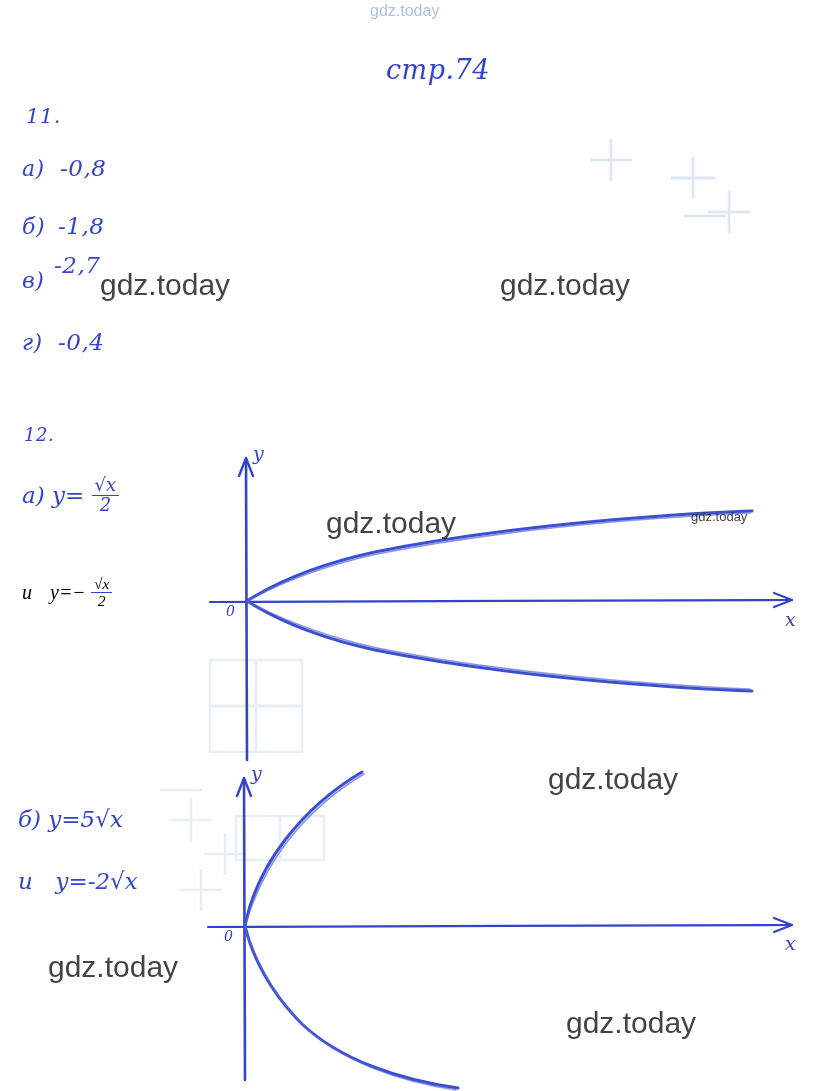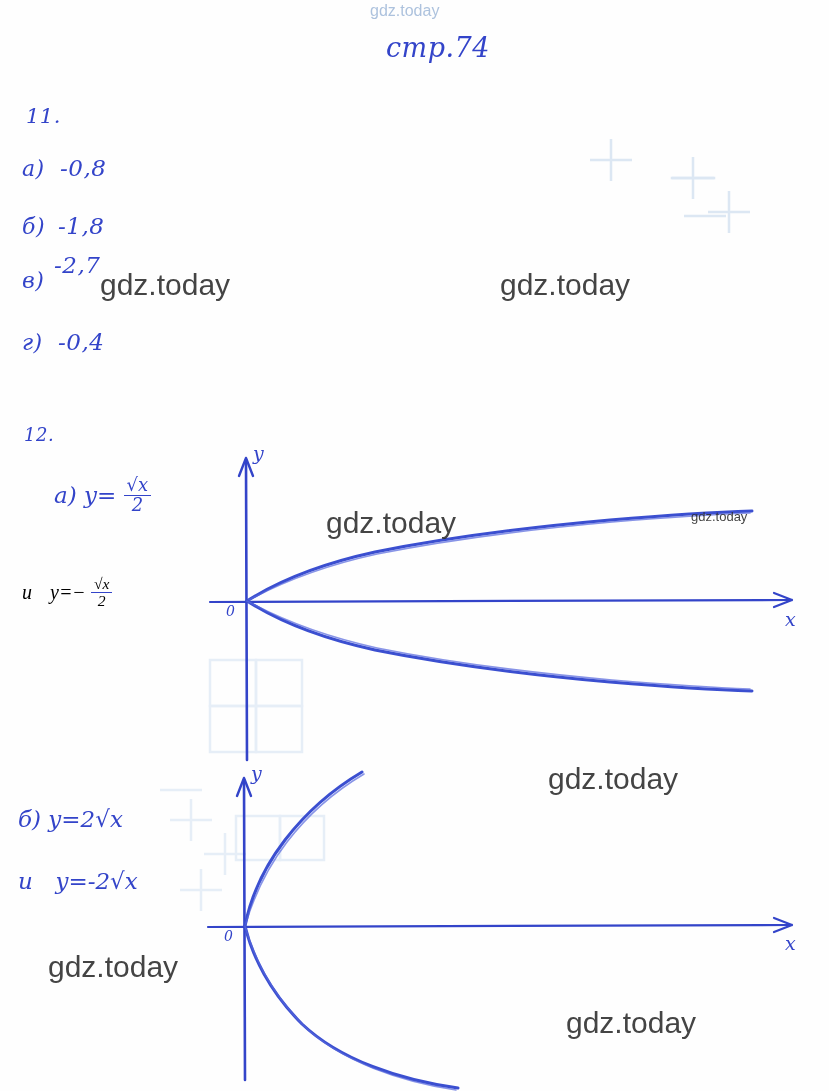--- a/index.html
+++ b/index.html
@@ -125,40 +125,40 @@
       <path d="M54 214 L96 214 M75 193 L75 235"></path>
       <path d="M10 150 L52 150"></path>
       <rect x="86" y="176" width="44" height="44"></rect>
       <rect x="130" y="176" width="44" height="44"></rect>
       <path d="M30 250 L72 250 M51 229 L51 271"></path>
     </g>
   </svg>
 
   <div class="wm-faint" style="left:370px; top:2px; font-size:16px;">gdz.today</div>
 
-  <div class="hand hand-title" style="left:386px; top:32px;">стр.74</div>
+  <div class="hand hand-title" style="left:386px; top:54px;">стр.74</div>
 
   <div class="hand" style="left:26px; top:104px; font-size:21px;">11.</div>
 
   <div class="hand" style="left:22px; top:156px; font-size:22px;">а)</div>
   <div class="hand" style="left:60px; top:155px; font-size:23px;">-0,8</div>
 
   <div class="hand" style="left:22px; top:214px; font-size:22px;">б)</div>
   <div class="hand" style="left:58px; top:213px; font-size:23px;">-1,8</div>
 
   <div class="hand" style="left:22px; top:268px; font-size:22px;">в)</div>
   <div class="hand" style="left:54px; top:252px; font-size:23px;">-2,7</div>
 
   <div class="hand" style="left:22px; top:330px; font-size:22px;">г)</div>
   <div class="hand" style="left:58px; top:329px; font-size:23px;">-0,4</div>
 
   <div class="hand" style="left:24px; top:424px; font-size:18px;">12.</div>
 
   <div style="position:absolute; left:22px; top:478px; font-size:23px; color:#3344c9;
-              font-family:'DejaVu Serif', serif; font-style:italic; white-space:nowrap;margin-left:32px;">
+              font-family:'DejaVu Serif', serif; font-style:italic; white-space:nowrap;">
     <span>а)</span>
     <span>y=</span>
     <span class="frac">
       <span class="num">√x</span>
       <span class="den">2</span>
     </span>
   </div>
 
   <div style="position:absolute; left:22px; top:578px; font-size:20px; color:#000000;
               font-family:Liberation Serif, serif; font-style:italic; white-space:nowrap;">
@@ -167,21 +167,21 @@
     <span>y=−</span>
     <span class="frac">
       <span class="num">√x</span>
       <span class="den">2</span>
     </span>
   </div>
 
   <div style="position:absolute; left:18px; top:806px; font-size:23px; color:#3344c9;
               font-family:'DejaVu Serif', serif; font-style:italic; white-space:nowrap;">
     <span>б)</span>
-    <span>y=2√x</span>
+    <span>y=5√x</span>
   </div>
 
   <div style="position:absolute; left:18px; top:868px; font-size:23px; color:#3344c9;
               font-family:'DejaVu Serif', serif; font-style:italic; white-space:nowrap;">
     <span>и</span>
     <span style="display:inline-block; width:8px;"></span>
     <span>y=-2√x</span>
   </div>
 
   <div class="graph" style="left:190px; top:440px;">

